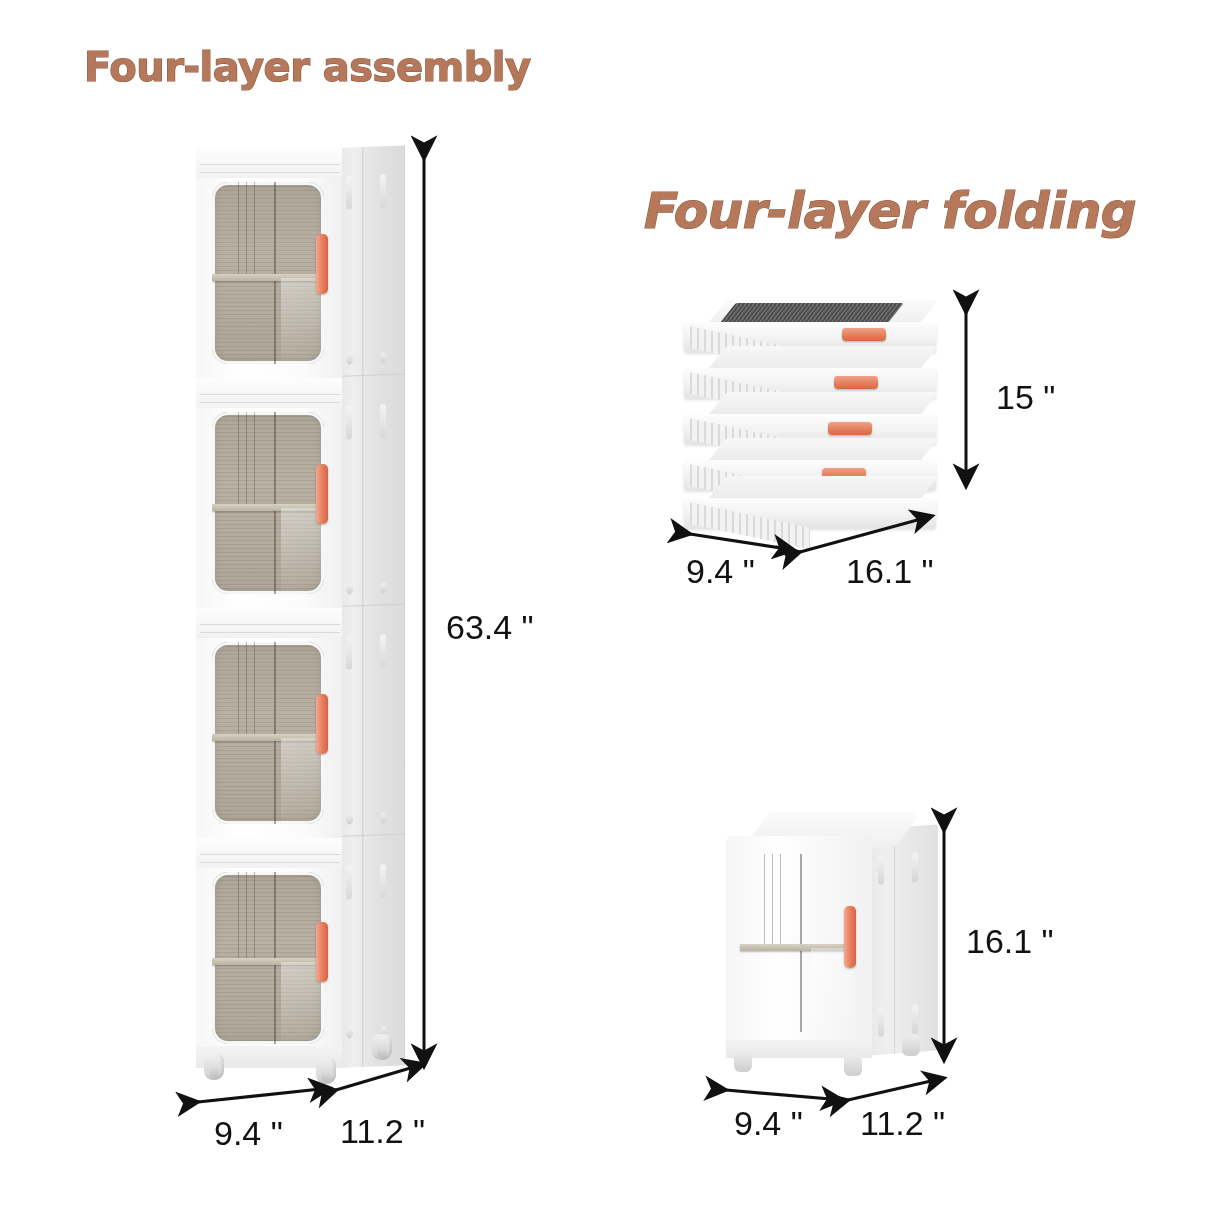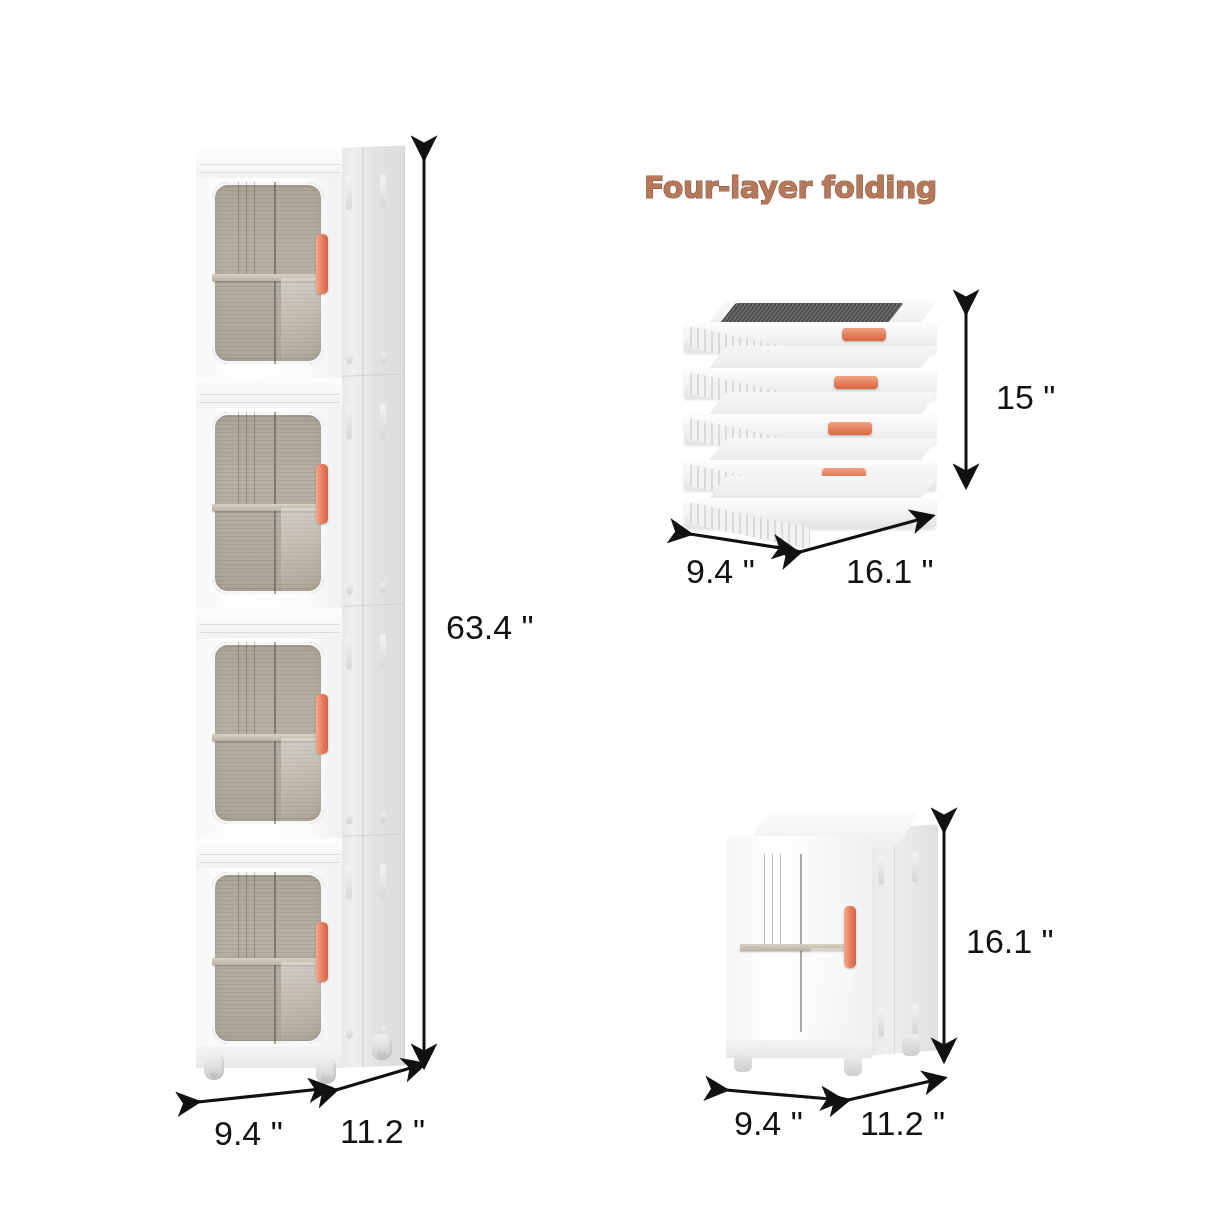--- a/index.html
+++ b/index.html
@@ -16,21 +16,21 @@
     position:absolute;
     font-weight:bold;
     color:#b5785a;
     -webkit-text-stroke:1.2px #8f5b40;
     paint-order:stroke fill;
     letter-spacing:-0.5px;
     white-space:nowrap;
     font-family:"DejaVu Sans","Liberation Sans",sans-serif;
   }
   #h-four-assembly{left:84px;top:44px;font-size:40px;}
-  #h-four-folding{left:644px;top:170px;font-size:30px;}
+  #h-four-folding{left:644px;top:182px;font-size:50px;font-style:italic;}
   #h-single{left:634px;top:722px;font-size:38px;}
 
   
   .dim{
     position:absolute;
     color:#111;
     font-size:34px;
     white-space:nowrap;
     font-family:"Liberation Sans","DejaVu Sans",sans-serif;
   }
@@ -174,20 +174,21 @@
   .su-caster{
     position:absolute;width:18px;height:22px;border-radius:6px;
     background:linear-gradient(180deg,#eeeeee,#cdcdcd);
   }
 </style>
 </head>
 <body>
 
 <div class="stage">
 
+  <div class="heading" id="h-four-assembly">Four-layer assembly</div>
 
   <div class="heading" id="h-four-folding">Four-layer folding</div>
 
 
   <div id="tall-cabinet">
 
     <div class="tall-side">
       <div class="seamv" style="left:26px;"></div>
       <div class="seamv" style="left:27px;opacity:.5;"></div>
       <div class="hseam" style="top:228px;"></div>

